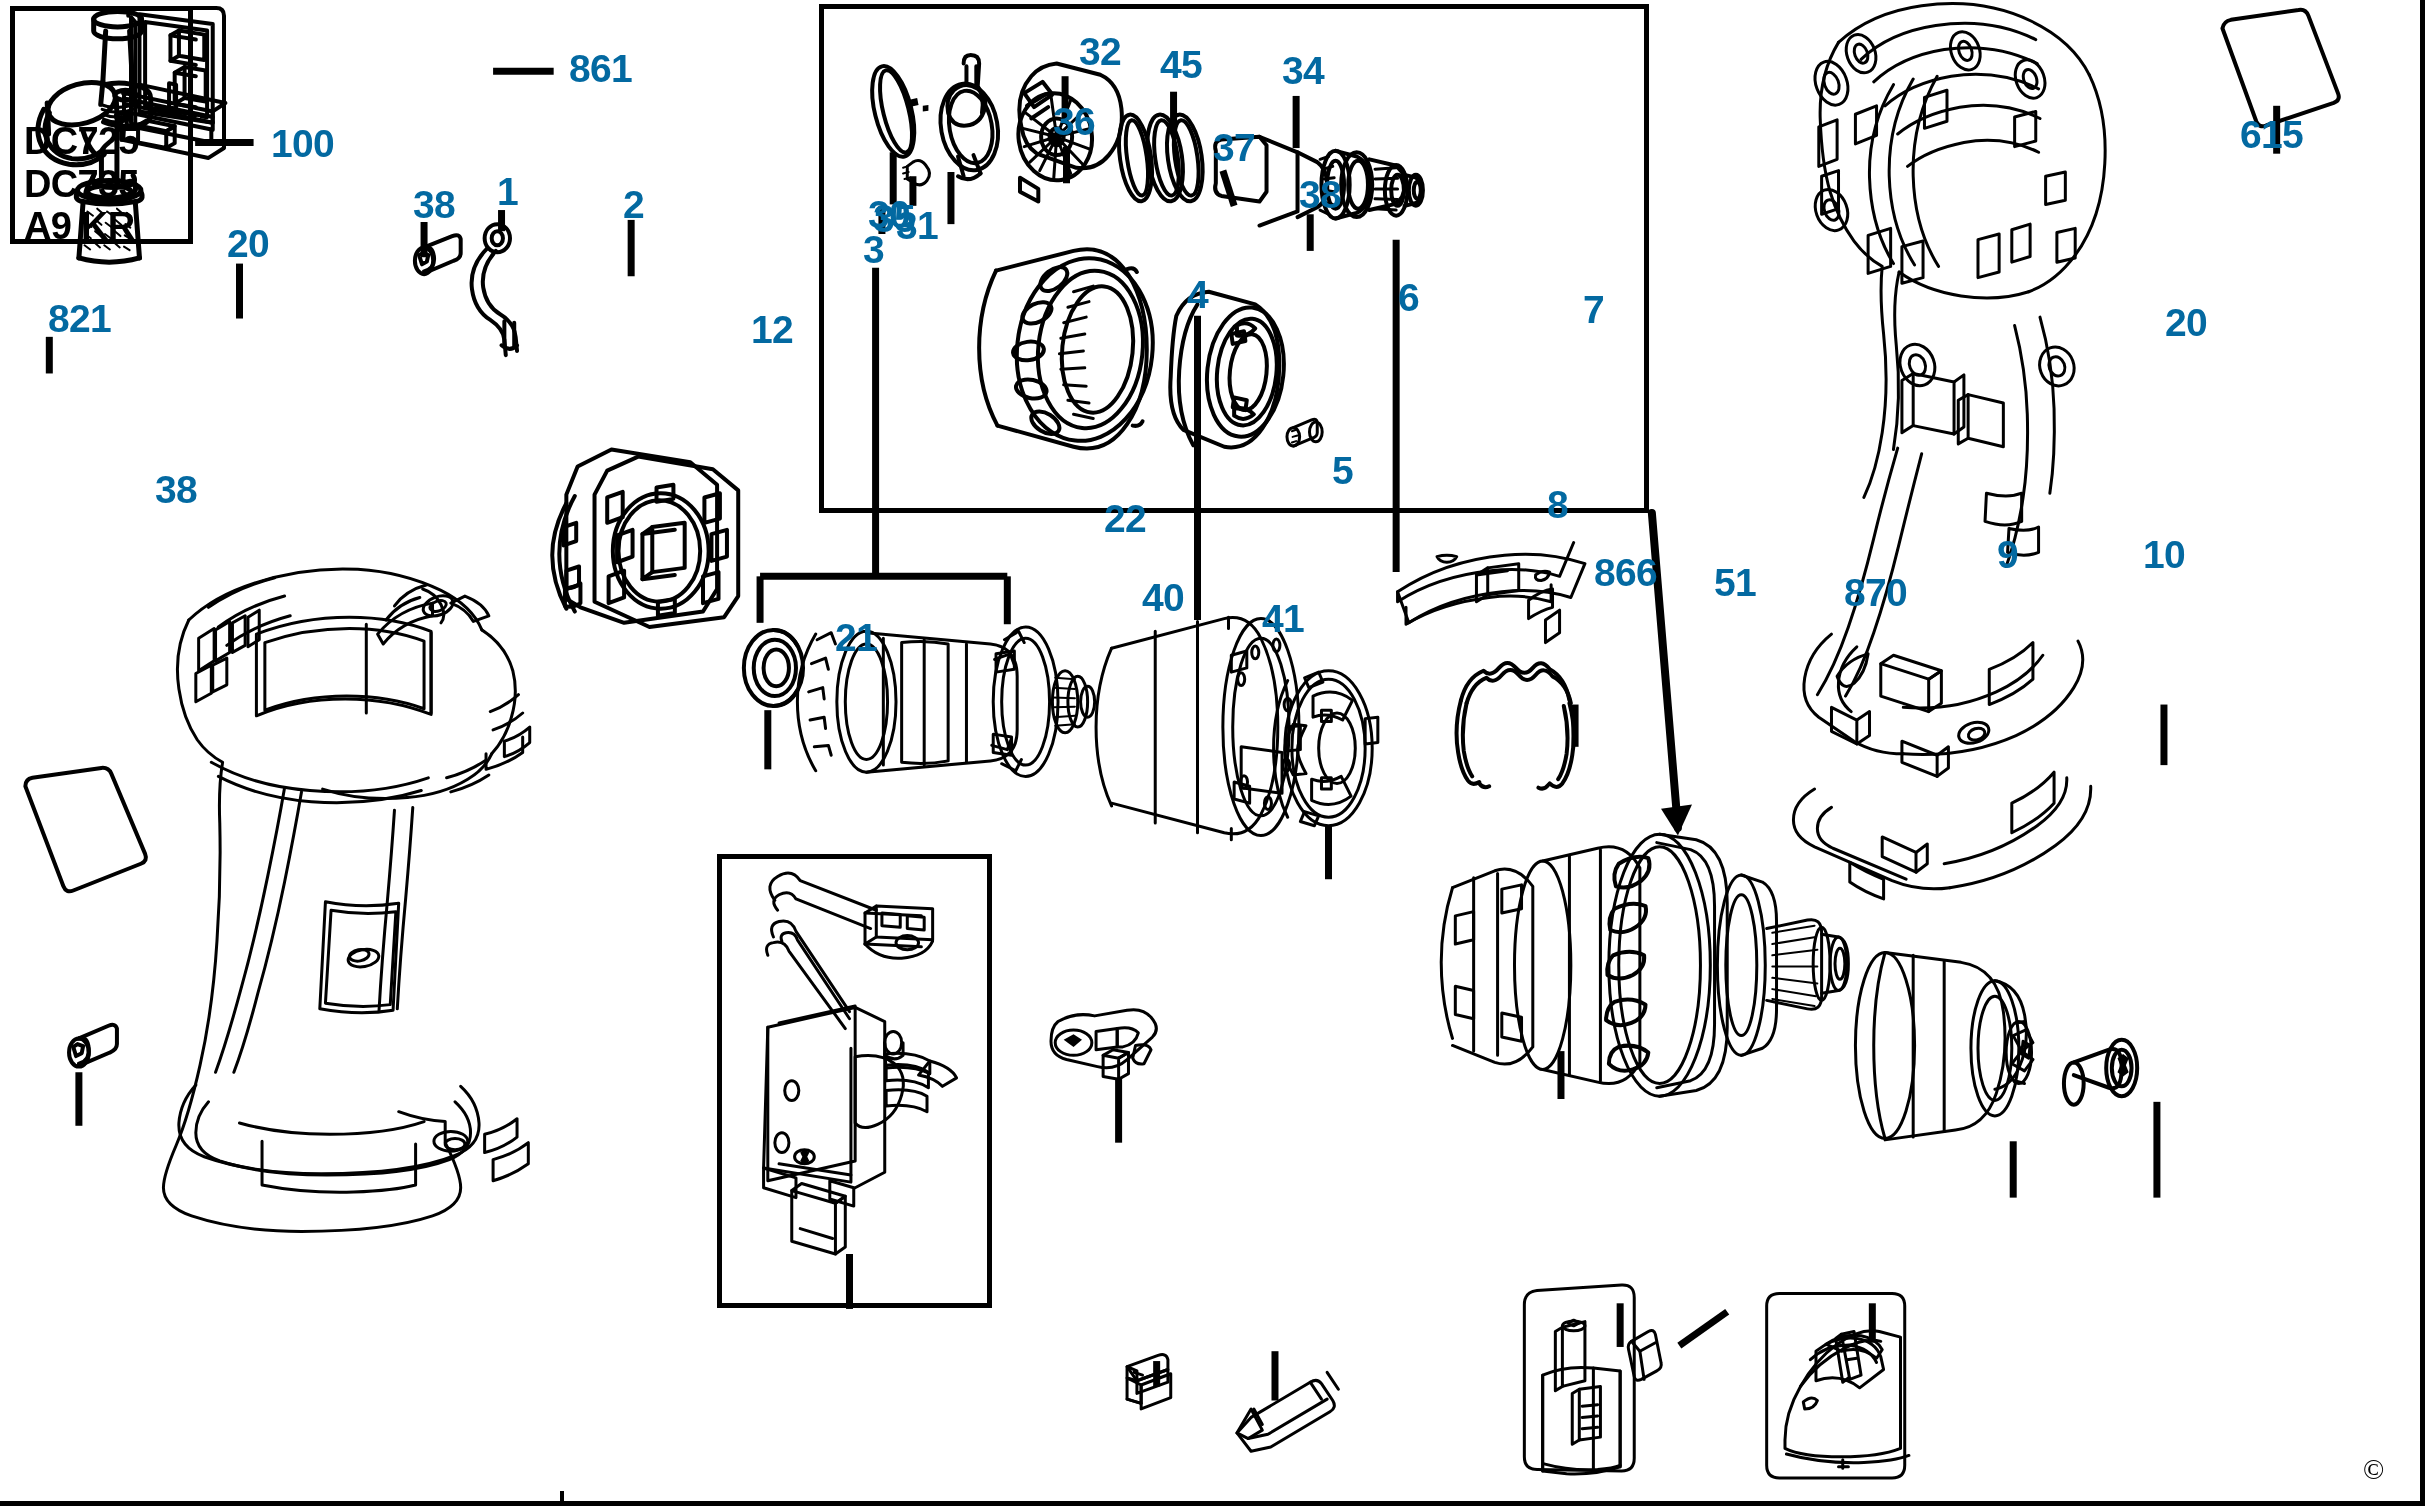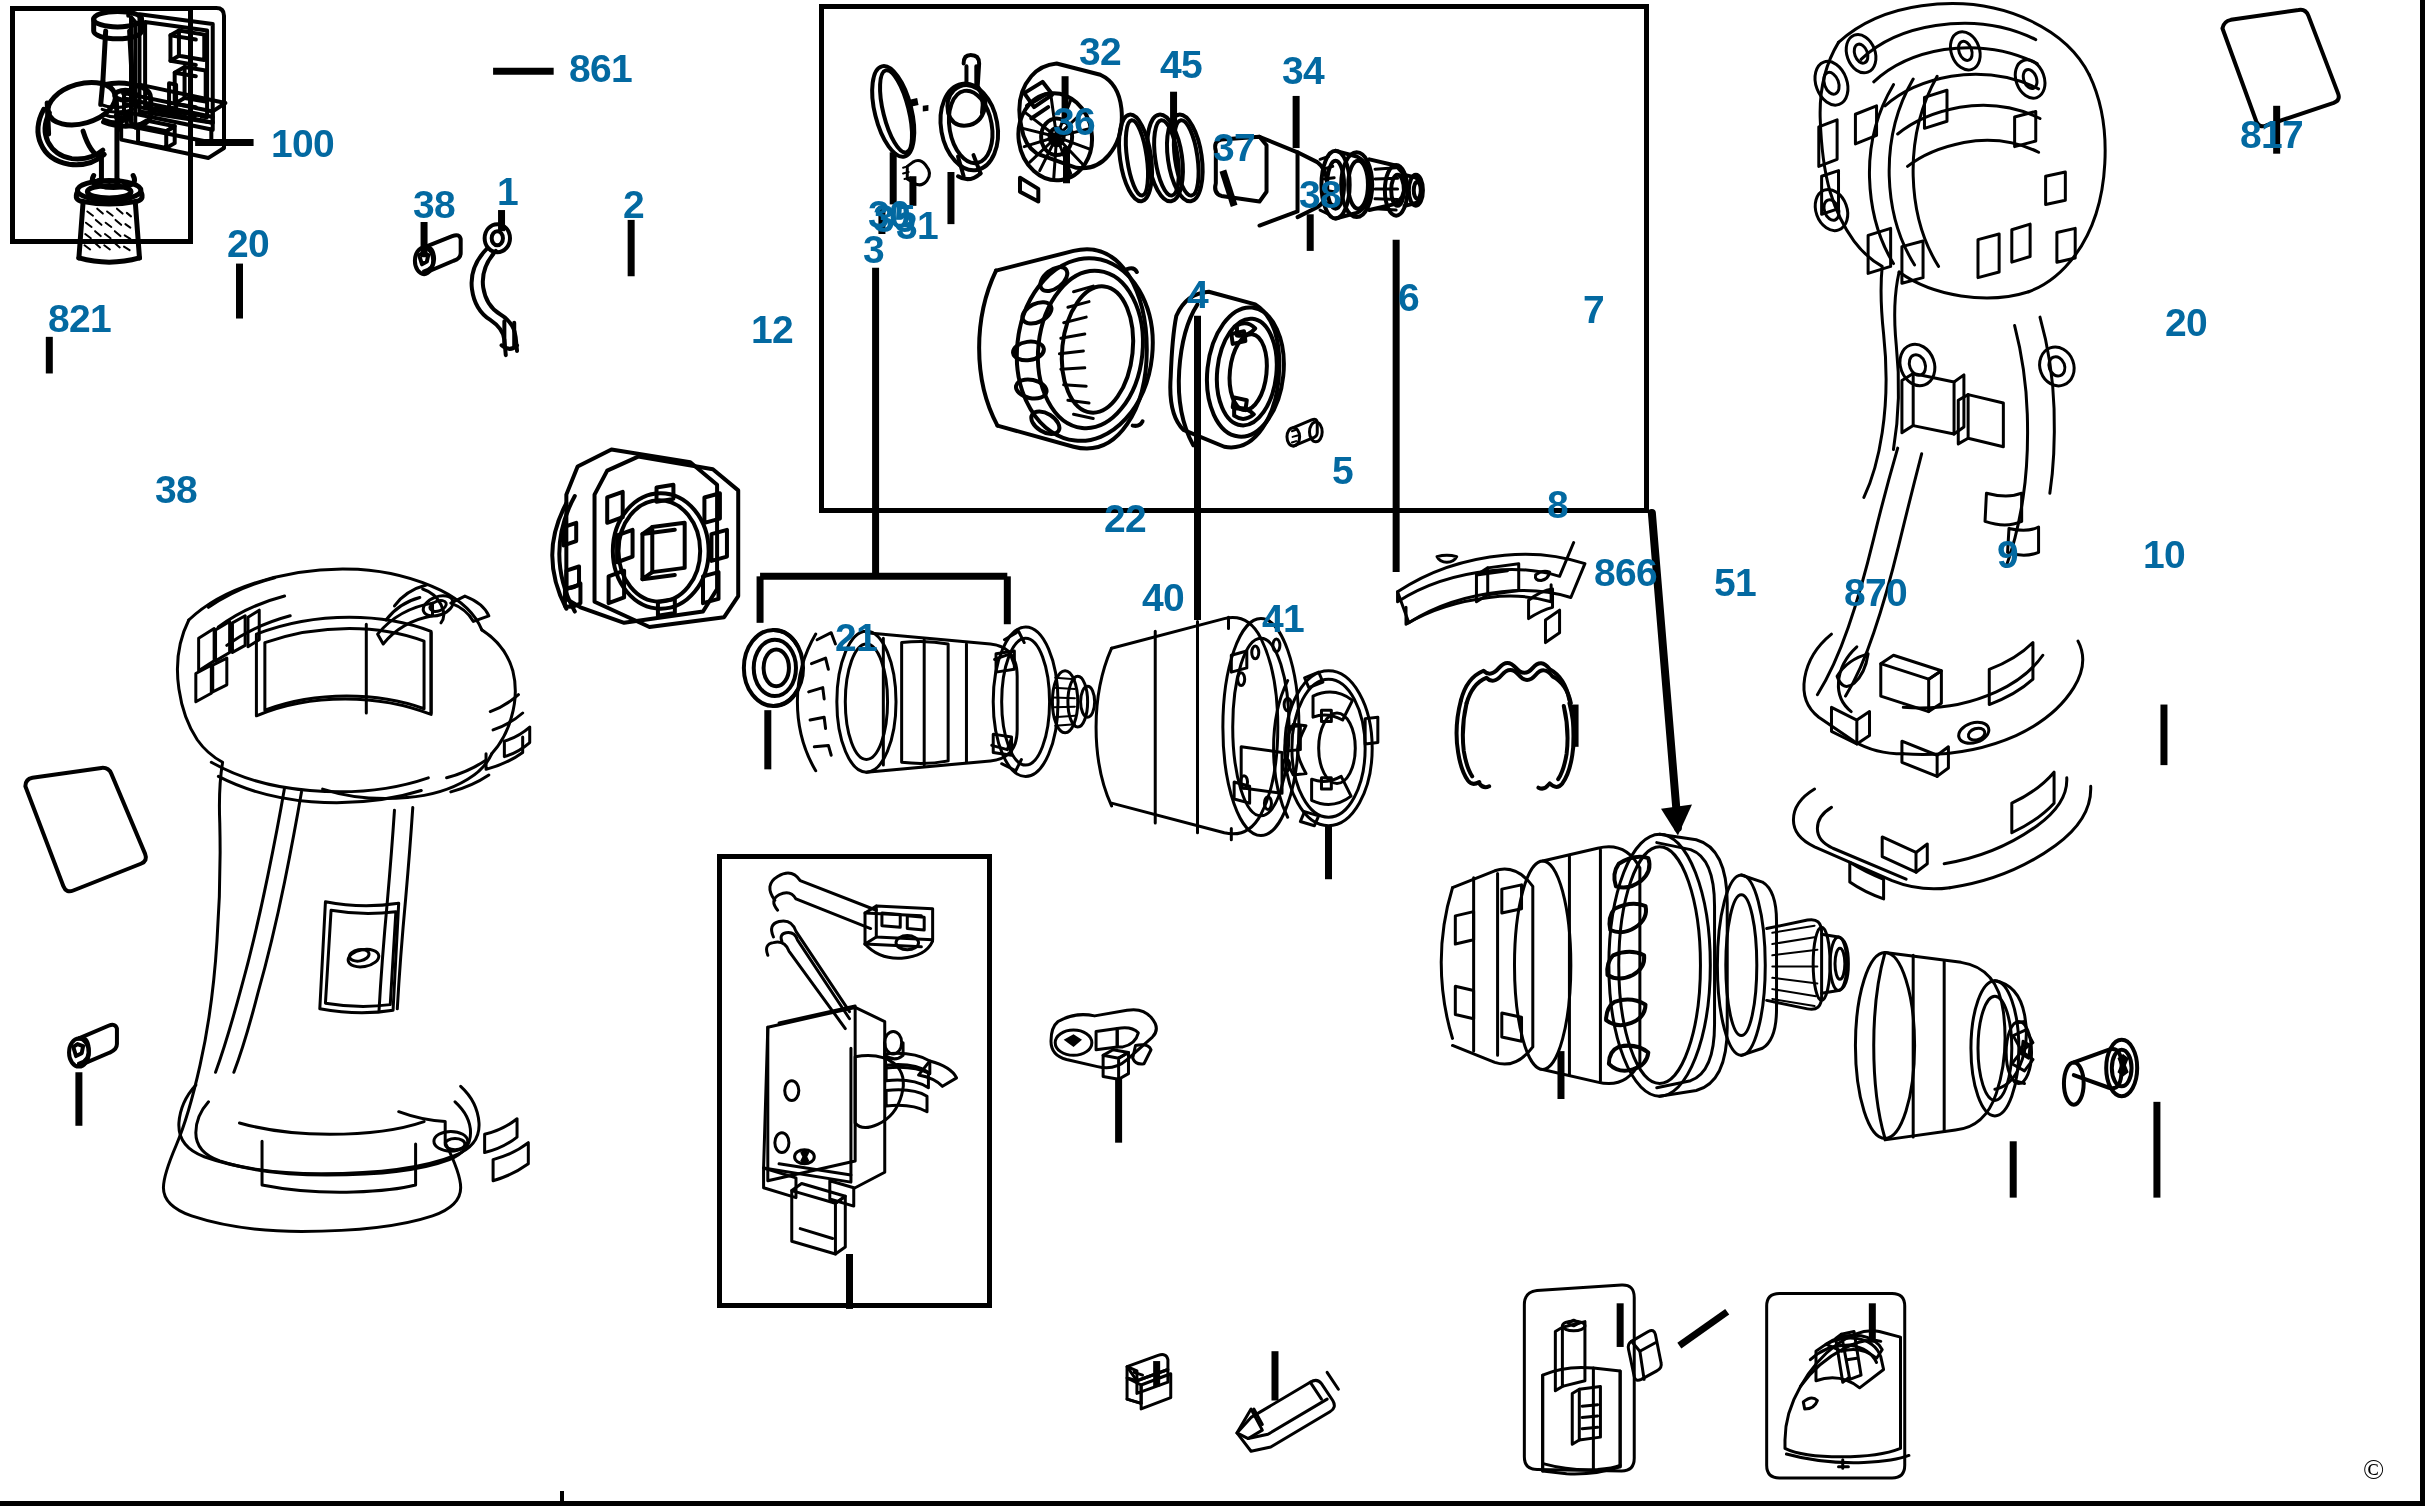--- a/index.html
+++ b/index.html
@@ -815,20 +815,25 @@
     <g stroke="#000" stroke-width="8">
       <line x1="2345" y1="728" x2="2382" y2="1175"></line>
       <path d="M2382 1186 l-24 -38 l44 -6 z" fill="#000" stroke="none"></path>
     </g>
   </svg>
 
   <div class="inset" style="left:10px;top:5.6px;width:183px;height:238px;"></div>
   <div class="inset" style="left:819px;top:4.2px;width:830px;height:509px;"></div>
   <div class="inset" style="left:717px;top:854px;width:275px;height:454px;"></div>
 
+  <div class="model-text" style="left:24px;top:120px;">
+    <div>DC725</div>
+    <div>DC735</div>
+    <div>A9 KR</div>
+  </div>
 
   <div id="callout-layer">
       <div class="callout n-lg" style="left: 271px; top: 124px;">100</div>
       <div class="callout n-lg" style="left: 569px; top: 49px;">861</div>
       <div class="callout n-lg" style="left: 413px; top: 185px;">38</div>
       <div class="callout n-lg" style="left: 497px; top: 172px;">1</div>
       <div class="callout n-lg" style="left: 623px; top: 185px;">2</div>
       <div class="callout n-lg" style="left: 227px; top: 224px;">20</div>
       <div class="callout n-lg" style="left: 32px; top: 299px; margin-left: 16px;">821</div>
       <div class="callout n-lg" style="left: 155px; top: 470px;">38</div>
@@ -841,21 +846,21 @@
       <div class="callout n-lg" style="left: 1547px; top: 485px;">8</div>
       <div class="callout n-lg" style="left: 1997px; top: 535px;">9</div>
       <div class="callout n-lg" style="left: 2143px; top: 535px;">10</div>
       <div class="callout n-lg" style="left: 835px; top: 618px;">21</div>
       <div class="callout n-lg" style="left: 1104px; top: 499px;">22</div>
       <div class="callout n-lg" style="left: 1142px; top: 578px;">40</div>
       <div class="callout n-lg" style="left: 1262px; top: 599px;">41</div>
       <div class="callout n-lg" style="left: 1594px; top: 553px;">866</div>
       <div class="callout n-lg" style="left: 1714px; top: 563px;">51</div>
       <div class="callout n-lg" style="left: 1844px; top: 573px;">870</div>
-      <div class="callout n-lg" style="left: 2240px; top: 115px;">817</div>
+      <div class="callout n-lg" style="left: 2240px; top: 115px;">615</div>
       <div class="callout n-lg" style="left: 2165px; top: 303px;">20</div>
       <div class="callout n-lg" style="left: 861px; top: 195px; margin-left: 7px;">30</div>
       <div class="callout n-lg" style="left: 896px; top: 206px;">31</div>
       <div class="callout n-lg" style="left: 1079px; top: 32px;">32</div>
       <div class="callout n-lg" style="left: 1160px; top: 45px;">45</div>
       <div class="callout n-lg" style="left: 1282px; top: 51px;">34</div>
       <div class="callout n-lg" style="left: 873px; top: 199px;">35</div>
       <div class="callout n-lg" style="left: 1053px; top: 102px;">36</div>
       <div class="callout n-lg" style="left: 1213px; top: 128px;">37</div>
       <div class="callout n-lg" style="left: 1299px; top: 175px;">38</div>

